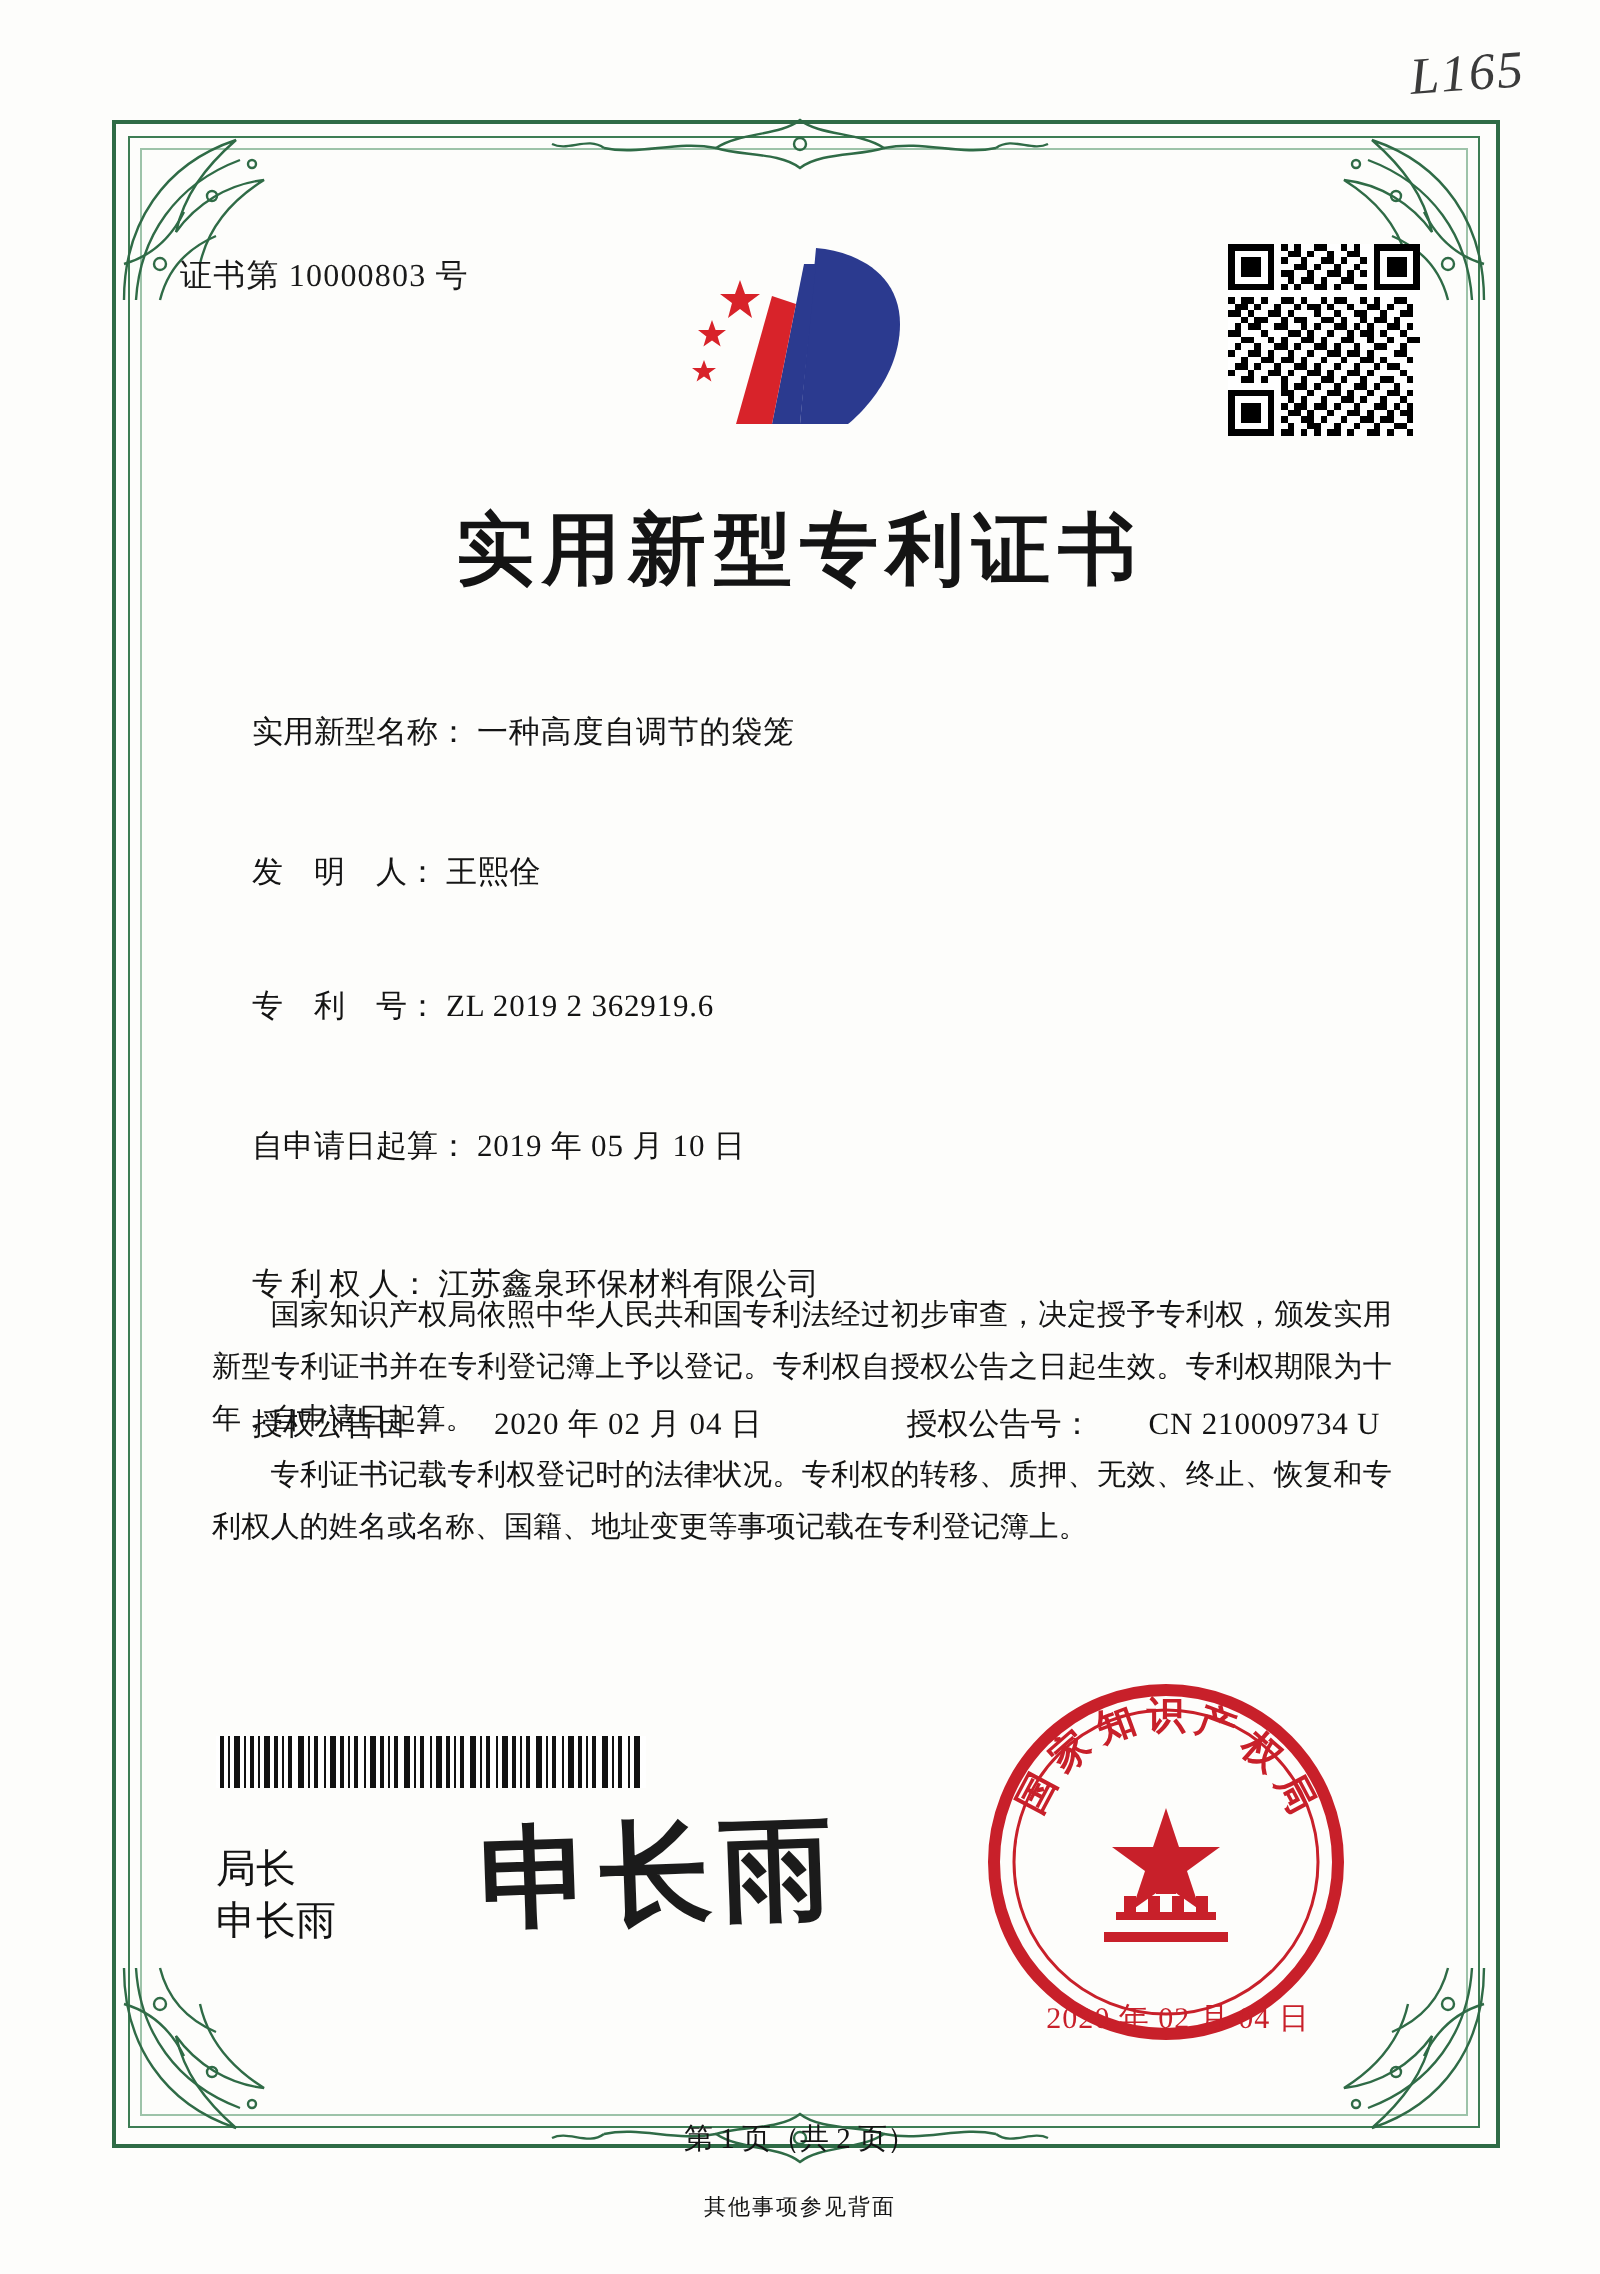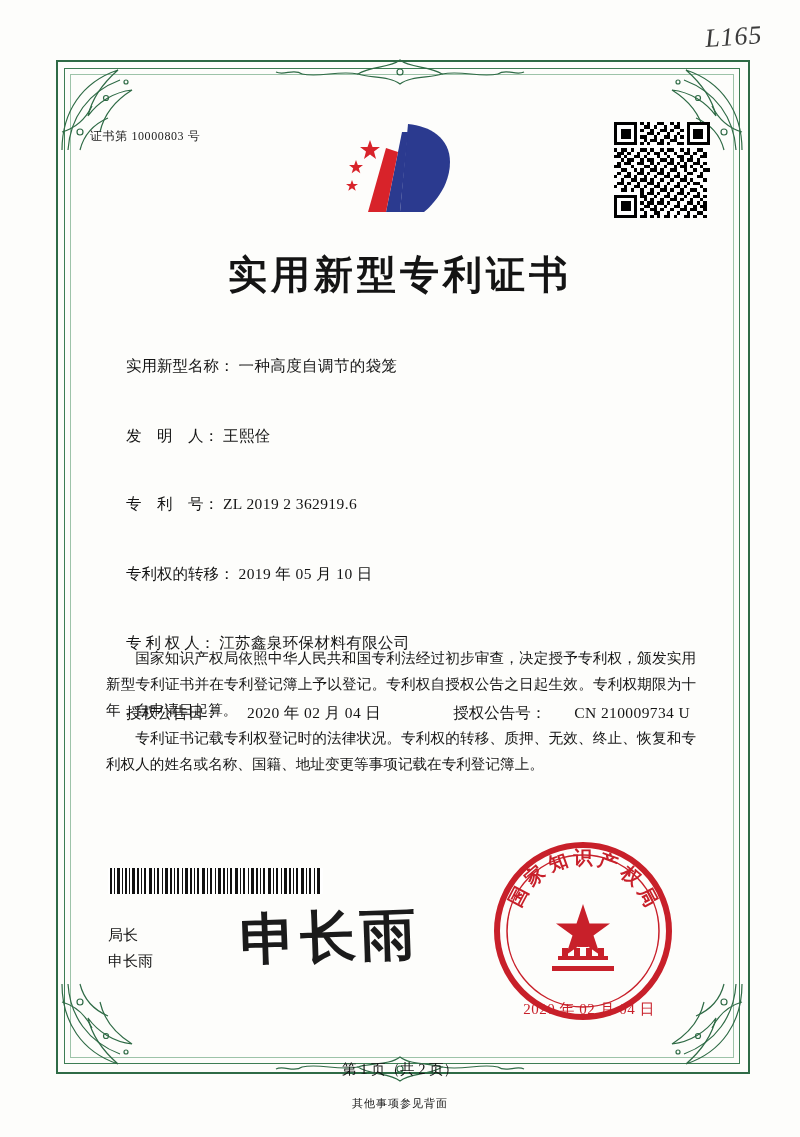--- a/index.html
+++ b/index.html
@@ -102,21 +102,21 @@
     left: 90px;
     top: 100px;
     width: 620px;
     height: 940px;
   }
 
   .cert-no {
     position: absolute;
     left: 0;
     top: 28px;
-    font-size: 12px;
+    font-size: 16px;
     color: #1a1a1a;
     letter-spacing: 0.6px;
   }
 
   
   .logo {
     position: absolute;
     left: 248px;
     top: 18px;
     width: 130px;
@@ -200,21 +200,21 @@
     width: 215px;
     height: 26px;
   }
   .barcode svg { width: 100%; height: 100%; display: block; }
 
   
   .director {
     position: absolute;
     left: 18px;
     top: 822px;
-    font-size: 15px;
+    font-size: 20px;
     line-height: 26px;
     color: #141414;
   }
 
   
   .signature {
     position: absolute;
     left: 150px;
     top: 800px;
     font-size: 56px;
@@ -602,21 +602,21 @@
       </div>
       <div class="field-row">
         <span class="field-label">发　明　人：</span>
         <span class="field-value">王熙佺</span>
       </div>
       <div class="field-row">
         <span class="field-label">专　利　号：</span>
         <span class="field-value">ZL 2019 2 362919.6</span>
       </div>
       <div class="field-row">
-        <span class="field-label">专利权的转移：</span>
+        <span class="field-label">自申请日起算：</span>
         <span class="field-value">2019 年 05 月 10 日</span>
       </div>
       <div class="field-row">
         <span class="field-label">专 利 权 人：</span>
         <span class="field-value">江苏鑫泉环保材料有限公司</span>
       </div>
       <div class="field-row split">
         <span class="field-label">授权公告日：</span>
         <span class="field-value">2020 年 02 月 04 日</span>
         <span class="second-label">授权公告号：</span>

